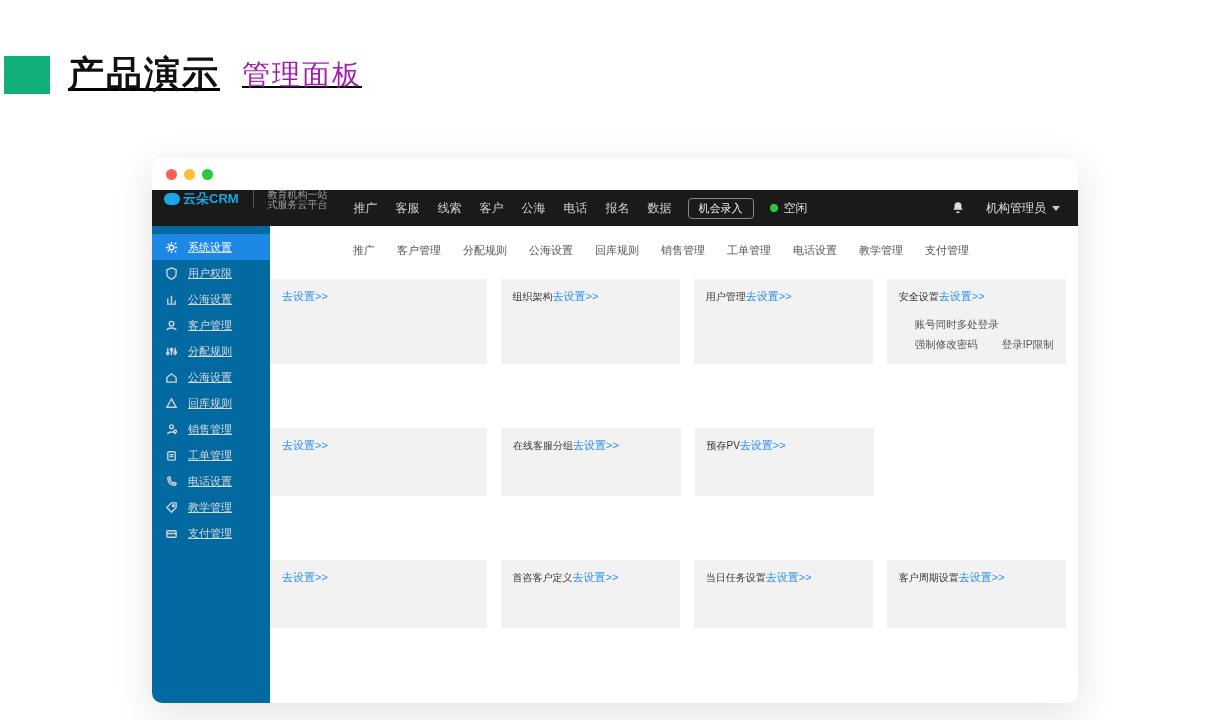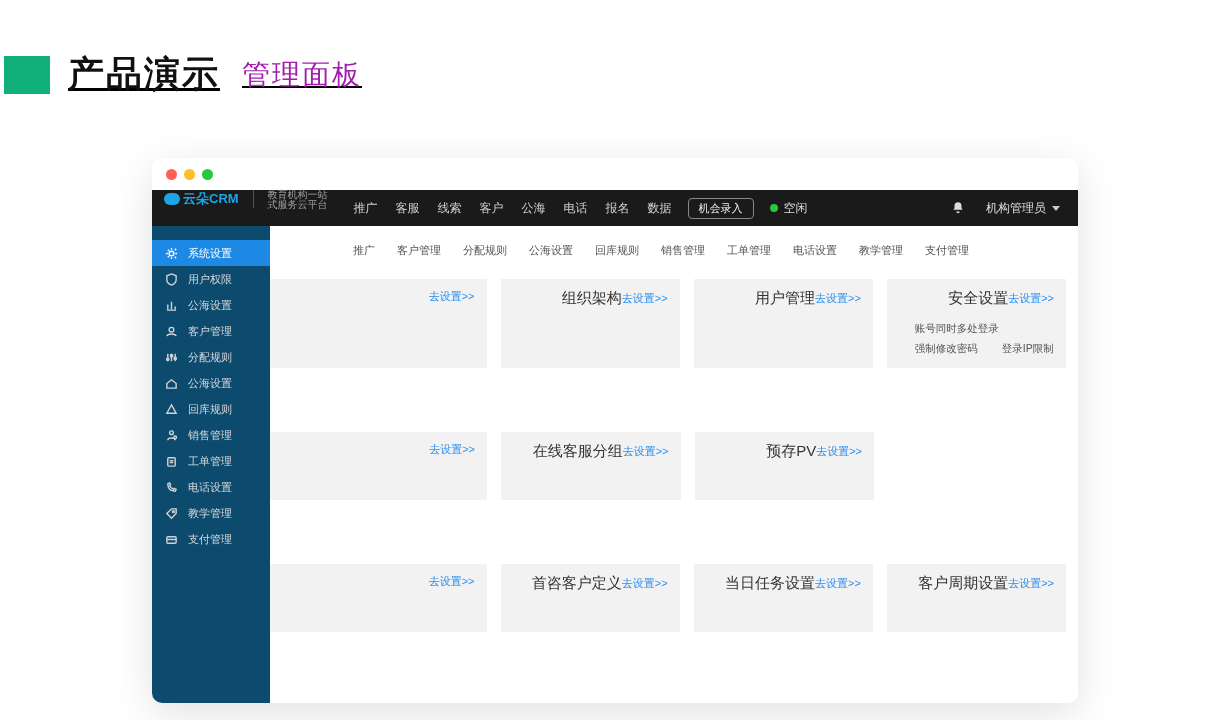--- a/index.html
+++ b/index.html
@@ -36,37 +36,37 @@
   .idle { margin-left:16px; display:flex; align-items:center; gap:6px; font-size:12px; color:#ddd;}
   .idle-dot { width:8px; height:8px; border-radius:50%; background:#28c940;}
   .topbar-right { margin-left:auto; display:flex; align-items:center; gap:21px; padding-right:18px; }
   .bell { position:relative;width:14px;height:14px;}
   .bell svg{width:14px;height:14px;fill:#ddd;}
   .user-drop { display:flex;align-items:center;gap:6px;font-size:12px;color:#ddd;}
   .chev { width:0;height:0;border-left:4px solid transparent;border-right:4px solid transparent;border-top:5px solid #ccc;}
 
   
   .app-body { display:flex; height:calc(100% - 68px); background:#fff; position:relative;}
-  .sidebar { width:118px; background:#0c4a6e; color:#d6d8db; flex-shrink:0; padding-top:14px;}
+  .sidebar { width:118px; background:#0369a1; color:#d6d8db; flex-shrink:0; padding-top:8px;text-decoration:underline;}
   .side-item { display:flex; align-items:center; gap:10px; height:26px; padding:0 12px; font-size:11px; cursor:pointer;}
   .side-item.active { background:#1e88e5; color:#fff;}
   .side-ico { width:14px; height:14px; display:flex;align-items:center;justify-content:center;}
   .side-ico svg { width:13px;height:13px;fill:none;stroke:#cfd2d6;stroke-width:1.5;}
   .side-item.active .side-ico svg { stroke:#fff;}
 
   .main { flex:1; padding:0 12px 0 0; overflow:hidden; position:relative; margin-left:-60px; }
   
   .main-inner { padding-left:60px; }
 
   .tabs { display:flex; gap:0; margin:12px 0 16px 72px; font-size:11px; color:#555;}
   .tab { padding:4px 10px; border:1px solid transparent; border-radius:3px; cursor:pointer;}
   .card { width:190px; background:#f2f2f2; padding:10px 12px 12px; font-size:11px; color:#333; position:relative; min-height:68px;}
   .card.first-col { width:230px;} 
-  .card-head { display:flex; justify-content:flex-end; align-items:center; }
-  .card-title { font-size:15px; color:#333; }
+  .card-head { display:flex; justify-content:flex-start; align-items:center; }
+  .card-title { font-size:10px; color:#333; }
   .go { color:#2b8ff0; font-size:11px; cursor:pointer;}
   .subline { display:flex; gap:16px; margin-top:14px; font-size:10.5px; color:#555;margin-left:16px;}
 
   .section-row { display:flex; gap:14px; margin-bottom:64px; margin-left:0;}
 </style>
 </head>
 <body>
 
 <div class="slide-head">
   <div class="accent-block"></div>

